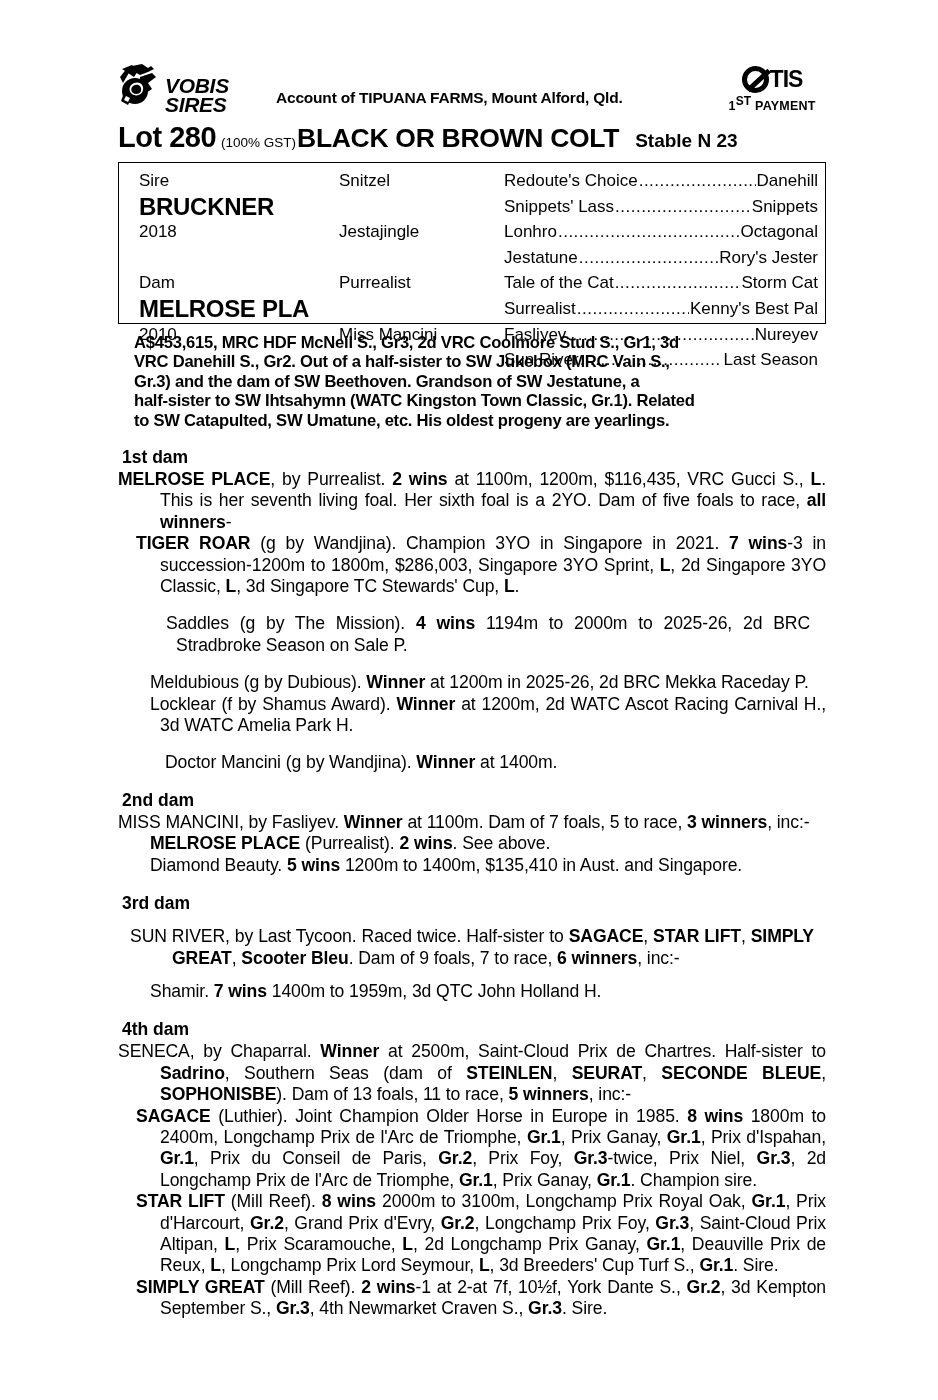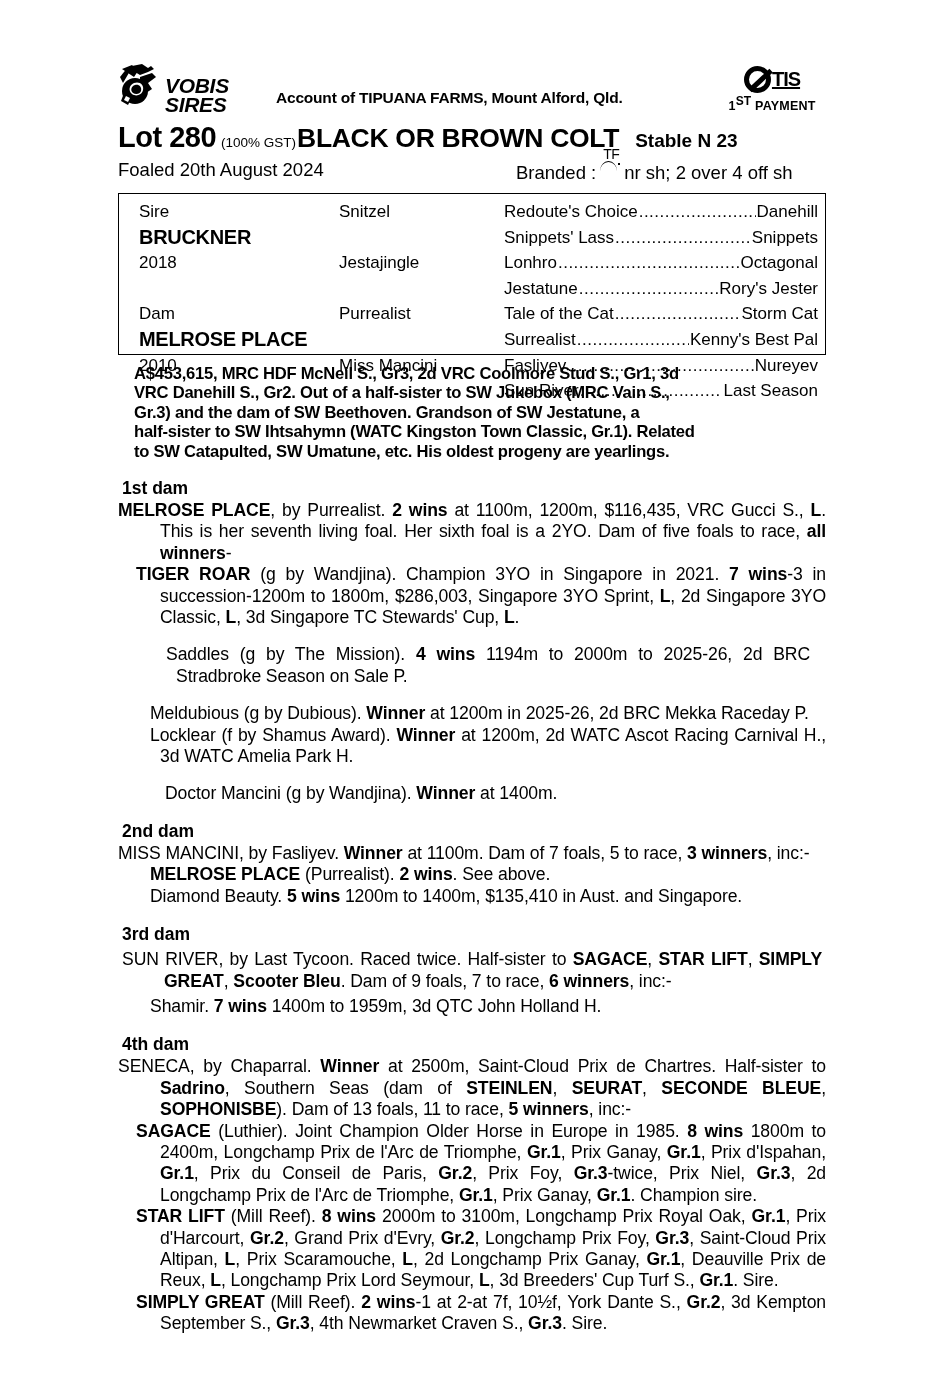--- a/index.html
+++ b/index.html
@@ -88,24 +88,23 @@
     position: absolute;
     left: -3px;
     top: 7px;
     width: 29px;
     height: 5px;
     background: #000;
     transform: rotate(-43deg);
   }
   .otis-tis {
     font-weight: bold;
-    font-size: 20px;
+    font-size: 23px;
     letter-spacing: -1px;
     line-height: 27px;
-    text-decoration: underline;
   }
   .otis-sub {
     font-weight: bold;
     font-size: 12.5px;
     letter-spacing: 0.2px;
     margin-top: 1px;
   }
   .otis-sub sup { font-size: 12px; }
 
   
@@ -206,21 +205,21 @@
   .ped-col.c1 { left: 20px;   width: 170px; }
   .ped-col.c2 { left: 220px; width: 165px; }
   .ped-col.c3 { left: 385px; right: 7px; }
   .ped-cell {
     height: 25.6px;
     line-height: 25.6px;
     font-size: 17px;
     white-space: nowrap;
     overflow: hidden;
   }
-  .ped-cell.bold { font-weight: bold; font-size: 20px; letter-spacing: -0.3px; }
+  .ped-cell.bold { font-weight: bold; font-size: 24px; letter-spacing: -0.3px; }
   .ped-cell.blank { visibility: hidden; }
   .gp-row {
     display: flex;
     align-items: baseline;
     height: 25.6px;
     line-height: 25.6px;
     font-size: 17px;
     white-space: nowrap;
   }
   .gp-row .lft { flex: 0 0 auto; }
@@ -304,32 +303,20 @@
     </div>
   </div>
 
   <div class="lot-line">
     <span class="lot-no">Lot 280</span>
     <span class="gst">(100% GST)</span>
     <span class="colt-name">BLACK OR BROWN COLT</span>
     <span class="stable">Stable N 23</span>
   </div>
 
-  <div class="foaled-line">
-    <span class="foaled">Foaled 20th August 2024</span>
-    <span class="branded-wrap">
-      <span>Branded :</span>
-      <span class="brand-symbol">
-        <span class="tf">TF</span>
-        <span class="arc"></span>
-        <span class="dot"></span>
-      </span>
-      <span>nr sh; 2 over 4 off sh</span>
-    </span>
-  </div>
 
   <div class="ped-table">
     <div class="ped-col c1">
         <div class="ped-cell">Sire</div>
         <div class="ped-cell bold">BRUCKNER</div>
         <div class="ped-cell">2018</div>
         <div class="ped-cell blank">&nbsp;</div>
         <div class="ped-cell">Dam</div>
         <div class="ped-cell bold">MELROSE PLACE</div>
         <div class="ped-cell">2010</div>
@@ -413,21 +400,21 @@
       <div class="dam-head">2nd dam</div>
       <div>
           <p class="entry hang1" style="margin: 0px;"><span>MISS MANCINI, by Fasliyev. </span><b>Winner</b><span> at 1100m. Dam of 7 foals, 5 to race, </span><b>3 winners</b><span>, inc:-</span></p>
           <p class="entry hang3" style="margin: 0px;"><b>MELROSE PLACE</b><span> (Purrealist). </span><b>2 wins</b><span>. See above.</span></p>
           <p class="entry hang3" style="margin: 0px;"><span>Diamond Beauty. </span><b>5 wins</b><span> 1200m to 1400m, $135,410 in Aust. and Singapore.</span></p>
         </div>
     </div>
     <div>
       <div class="dam-head">3rd dam</div>
       <div>
-          <p class="entry hang1" style="margin: 4px;"><span>SUN RIVER, by Last Tycoon. Raced twice. Half-sister to </span><b>SAGACE</b><span>, </span><b>STAR LIFT</b><span>, </span><b>SIMPLY GREAT</b><span>, </span><b>Scooter Bleu</b><span>. Dam of 9 foals, 7 to race, </span><b>6 winners</b><span>, inc:-</span></p>
+          <p class="entry hang1" style="margin: 12px;"><span>SUN RIVER, by Last Tycoon. Raced twice. Half-sister to </span><b>SAGACE</b><span>, </span><b>STAR LIFT</b><span>, </span><b>SIMPLY GREAT</b><span>, </span><b>Scooter Bleu</b><span>. Dam of 9 foals, 7 to race, </span><b>6 winners</b><span>, inc:-</span></p>
           <p class="entry hang3" style="margin: 0px;"><span>Shamir. </span><b>7 wins</b><span> 1400m to 1959m, 3d QTC John Holland H.</span></p>
         </div>
     </div>
     <div>
       <div class="dam-head">4th dam</div>
       <div>
           <p class="entry hang1" style="margin: 0px;"><span>SENECA, by Chaparral. </span><b>Winner</b><span> at 2500m, Saint-Cloud Prix de Chartres. Half-sister to </span><b>Sadrino</b><span>, Southern Seas (dam of </span><b>STEINLEN</b><span>, </span><b>SEURAT</b><span>, </span><b>SECONDE BLEUE</b><span>, </span><b>SOPHONISBE</b><span>). Dam of 13 foals, 11 to race, </span><b>5 winners</b><span>, inc:-</span></p>
           <p class="entry hang2" style="margin: 0px;"><b>SAGACE</b><span> (Luthier). Joint Champion Older Horse in Europe in 1985. </span><b>8 wins</b><span> 1800m to 2400m, Longchamp Prix de l'Arc de Triomphe, </span><b>Gr.1</b><span>, Prix Ganay, </span><b>Gr.1</b><span>, Prix d'Ispahan, </span><b>Gr.1</b><span>, Prix du Conseil de Paris, </span><b>Gr.2</b><span>, Prix Foy, </span><b>Gr.3</b><span>-twice, Prix Niel, </span><b>Gr.3</b><span>, 2d Longchamp Prix de l'Arc de Triomphe, </span><b>Gr.1</b><span>, Prix Ganay, </span><b>Gr.1</b><span>. Champion sire.</span></p>
           <p class="entry hang2" style="margin: 0px;"><b>STAR LIFT</b><span> (Mill Reef). </span><b>8 wins</b><span> 2000m to 3100m, Longchamp Prix Royal Oak, </span><b>Gr.1</b><span>, Prix d'Harcourt, </span><b>Gr.2</b><span>, Grand Prix d'Evry, </span><b>Gr.2</b><span>, Longchamp Prix Foy, </span><b>Gr.3</b><span>, Saint-Cloud Prix Altipan, </span><b>L</b><span>, Prix Scaramouche, </span><b>L</b><span>, 2d Longchamp Prix Ganay, </span><b>Gr.1</b><span>, Deauville Prix de Reux, </span><b>L</b><span>, Longchamp Prix Lord Seymour, </span><b>L</b><span>, 3d Breeders' Cup Turf S., </span><b>Gr.1</b><span>. Sire.</span></p>
           <p class="entry hang2" style="margin: 0px;"><b>SIMPLY GREAT</b><span> (Mill Reef). </span><b>2 wins</b><span>-1 at 2-at 7f, 10½f, York Dante S., </span><b>Gr.2</b><span>, 3d Kempton September S., </span><b>Gr.3</b><span>, 4th Newmarket Craven S., </span><b>Gr.3</b><span>. Sire.</span></p>

